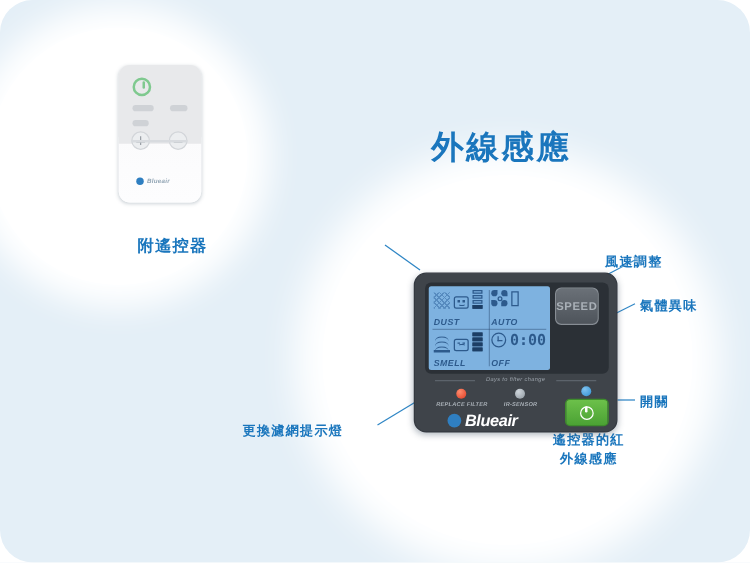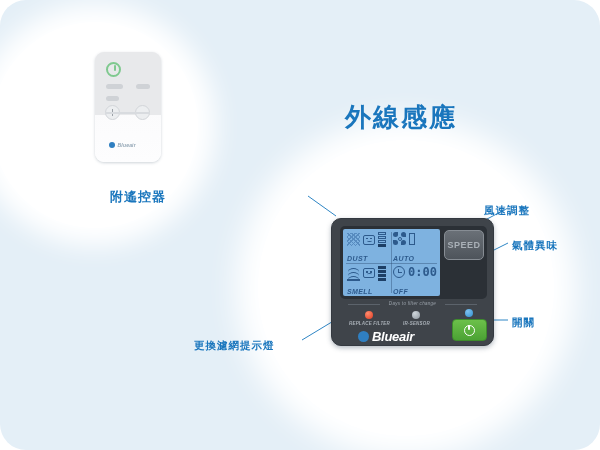--- a/index.html
+++ b/index.html
@@ -75,21 +75,21 @@
   #lcd{width:97px;height:67px;background:#7eb2e0;border-radius:2px;position:relative;
      display:grid;grid-template-columns:1fr 1fr;grid-template-rows:1fr 1fr;}
   #lcd:before{content:"";position:absolute;left:50%;top:3px;bottom:3px;width:1px;
      background:rgba(40,70,110,.40);}
   #lcd:after{content:"";position:absolute;top:50%;left:3px;right:3px;height:1px;
      background:rgba(40,70,110,.40);}
   .lcd-cell{position:relative;padding:3px 3px 0 4px;}
   .lcd-label{position:absolute;left:4px;bottom:1px;font-size:7px;font-weight:bold;
      font-style:italic;color:#2d5a8c;letter-spacing:.4px;
      font-family:"Liberation Sans",sans-serif;}
-  .lcd-row{display:flex;align-items:center;gap:3px;}
+  .lcd-row{display:flex;align-items:flex-end;gap:3px;}
 
   
   .ic-dust{width:13px;height:13px;
      background:repeating-linear-gradient(45deg,#4a7fb5 0 1px,transparent 1px 3px),
                 repeating-linear-gradient(-45deg,#4a7fb5 0 1px,transparent 1px 3px);
      opacity:.75;}
   
   .ic-smell{width:13px;height:13px;position:relative;}
   .ic-smell i{position:absolute;left:1px;width:11px;height:3px;
      border-top:1.4px solid #2d5a8c;border-radius:50%/100% 100% 0 0;}
@@ -126,21 +126,21 @@
      box-sizing:border-box;position:relative;}
   .ic-clock:before{content:"";position:absolute;left:4.3px;top:2px;width:1.2px;height:4px;
      background:#2d5a8c;}
   .ic-clock:after{content:"";position:absolute;left:4.3px;top:5px;width:3.5px;height:1.2px;
      background:#2d5a8c;}
   .seg{font-size:12px;font-weight:bold;color:#2d5a8c;letter-spacing:0px;line-height:12px;
      font-family:"DejaVu Sans Mono",monospace;}
   .seg-blank{width:6px;height:12px;border:1.4px solid #2d5a8c;box-sizing:border-box;}
 
   
-  #btn-col{display:flex;flex-direction:column;justify-content:space-between;
+  #btn-col{display:flex;flex-direction:row;justify-content:space-between;
      width:41px;padding:1px 0;}
   .gbtn{height:30px;border-radius:5px;
      background:linear-gradient(180deg,#6a7077 0%,#4e545b 100%);
      border:1px solid #878d94;box-sizing:border-box;
      display:flex;align-items:center;justify-content:center;
      font-size:9px;font-weight:bold;color:#a9b0b7;letter-spacing:.5px;}
 
   #days-text{position:absolute;left:0;top:82px;width:100%;text-align:center;
      font-size:4.5px;color:#9aa2aa;font-style:italic;letter-spacing:.3px;}
   #days-text:before,#days-text:after{content:"";position:absolute;top:3px;width:28px;
@@ -208,20 +208,24 @@
       <line x1="508" y1="320" x2="494" y2="320"></line>
       <line x1="302" y1="340" x2="345" y2="314"></line>
       <line x1="468" y1="342" x2="448" y2="312"></line>
     </g>
   </svg>
 
   <div class="cn anno" id="anno-speed">風速調整</div>
   <div class="cn anno" id="anno-timer">氣體異味</div>
   <div class="cn anno" id="anno-power">開關</div>
   <div class="cn anno" id="anno-filter">更換濾網提示燈</div>
+  <div class="cn anno" id="anno-ir">
+    <div>遙控器的紅</div>
+    <div>外線感應</div>
+  </div>
 
   <div id="panel">
 
     <div id="lcd-frame">
 
       <div id="lcd">
 
         <div class="lcd-cell">
           <div class="lcd-row">
             <span class="ic-dust"></span>

